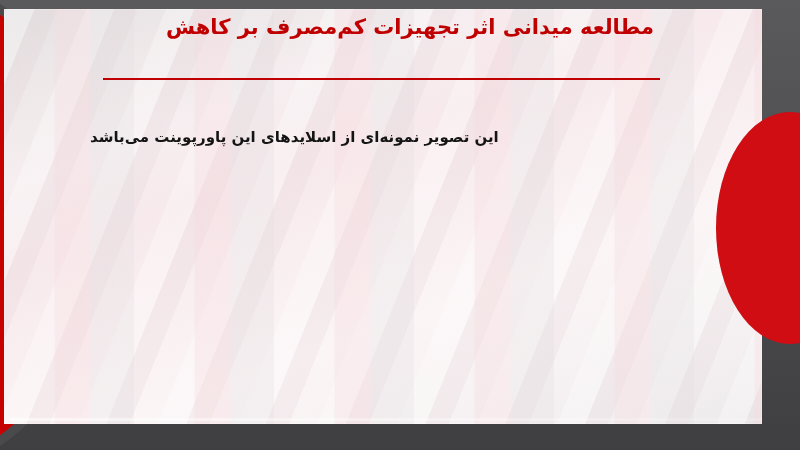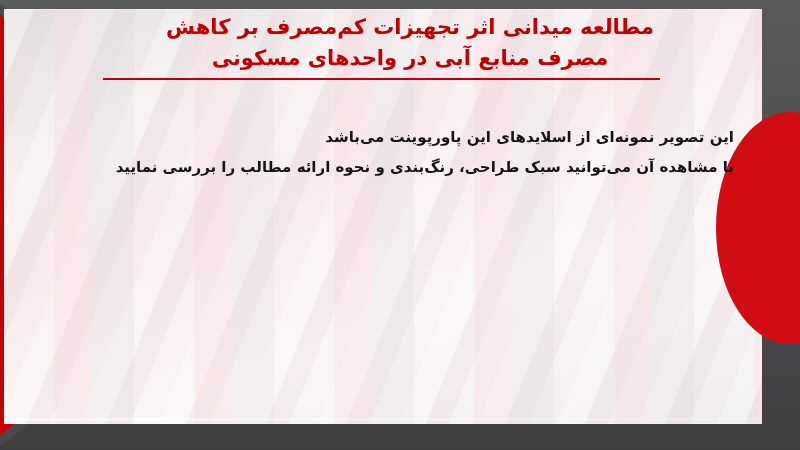--- a/index.html
+++ b/index.html
@@ -145,21 +145,21 @@
     background: #c00000;
   }
 
   
   .body-wrap {
     position: absolute;
     top: 122px;
     right: 66px;
     left: 120px;
     z-index: 7;
-    text-align: right;
+    text-align: left;
     direction: rtl;
   }
   .body-line {
     color: #141414;
     font-size: 15px;
     line-height: 30px;
     white-space: nowrap;
     font-weight: 600;
   }
 
@@ -188,22 +188,20 @@
     <div class="panel-streaks"></div>
     <div class="panel-streaks2"></div>
   </div>
 
   <div class="right-red"></div>
 
   <div class="panel-bottom-edge"></div>
 
   <div class="title-wrap">
     <div class="title-line">مطالعه میدانی اثر تجهیزات کم‌مصرف بر کاهش</div>
-    <div class="title-line">مصرف منابع آبی در واحدهای مسکونی</div>
   </div>
   <div class="title-rule"></div>
 
   <div class="body-wrap">
     <div class="body-line">این تصویر نمونه‌ای از اسلایدهای این پاورپوینت می‌باشد</div>
-    <div class="body-line">با مشاهده آن می‌توانید سبک طراحی، رنگ‌بندی و نحوه ارائه مطالب را بررسی نمایید</div>
   </div>
 
 </div>
 
 </body></html>

